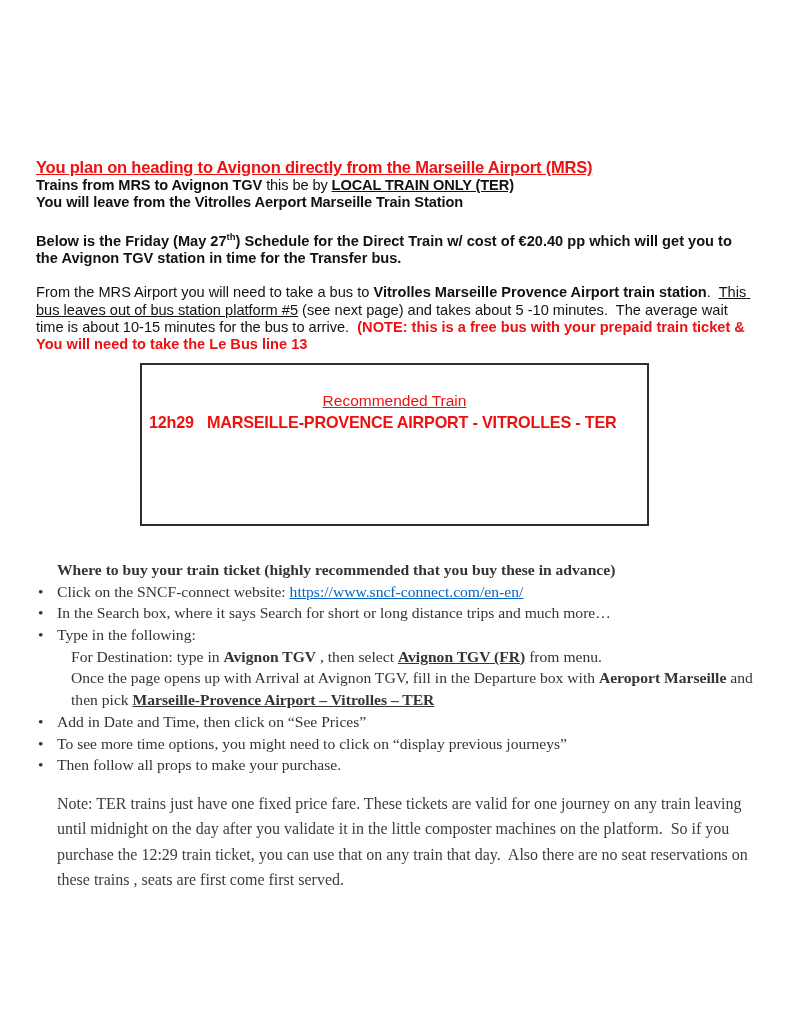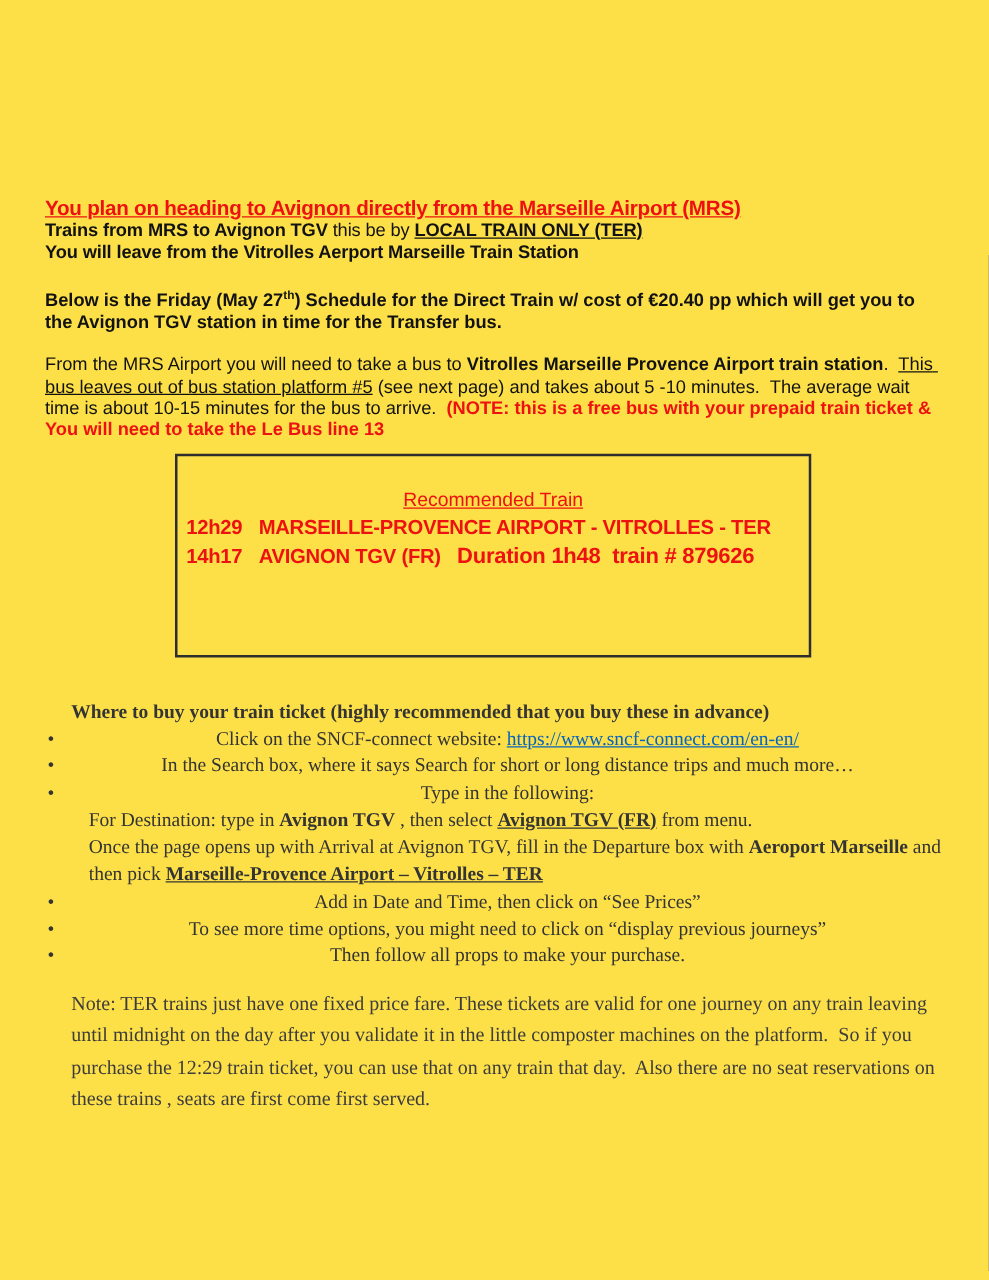--- a/index.html
+++ b/index.html
@@ -3,21 +3,21 @@
 <meta charset="utf-8">
 <style>
   :root{
     --red:#ee1111;
     --ink:#121212;
     --serif-ink:#343434;
     --link:#0563c1;
   }
   html,body{margin:0;padding:0;background:#888;}
   .page{
-    width:791px;height:1024px;background:#fde047;position:relative;
+    width:791px;height:1024px;background:#ffffff;position:relative;
     margin:0 auto;overflow:hidden;
   }
   .content{position:absolute;left:36px;top:157px;width:719px;}
 
   
   .sans{font-family:"Liberation Sans",sans-serif;color:var(--ink);}
   .h1{
     color:var(--red);font-weight:bold;font-size:16.5px;line-height:20px;
     text-decoration:underline;letter-spacing:-0.2px;
   }
@@ -42,21 +42,21 @@
   .box-row .x{font-size:17.6px;margin-left:13px;}
 
   
   .serif{
     font-family:"Liberation Serif",serif;color:var(--serif-ink);
     font-size:15.6px;line-height:21.7px;margin-top:33px;
   }
   .w-head{font-weight:bold;margin-left:21px;}
   .bullet{display:flex;}
   .bullet .dot{flex:0 0 19px;margin-left:2px;}
-  .bullet .txt{flex:1;white-space:pre-wrap;text-align:center;}
+  .bullet .txt{flex:1;white-space:pre-wrap;}
   .cont{margin-left:35px;white-space:pre-wrap;}
   .indent2{margin-left:37px;white-space:pre-wrap;}
   .bu{font-weight:bold;text-decoration:underline;}
   a.link{color:var(--link);text-decoration:underline;}
   .note{
     margin:15px 0 0 21px;font-size:16px;line-height:25.5px;
     color:#3d3d3d;white-space:pre-wrap;width:698px;
   }
 </style>
 </head>
@@ -70,21 +70,20 @@
       <div class="s-line"><span>Trains from MRS to Avignon TGV </span><span class="reg">this be by </span><span class="u">LOCAL TRAIN ONLY (TER)</span></div>
       <div class="s-line">You will leave from the Vitrolles Aerport Marseille Train Station</div>
 
       <p class="sched"><span>Below is the Friday (May 27</span><sup>th</sup><span>) Schedule for the Direct Train w/ cost of €20.40 pp which will get you to the Avignon TGV station in time for the Transfer bus.</span></p>
 
       <p class="bus"><span>From the MRS Airport you will need to take a bus to </span><b>Vitrolles Marseille Provence Airport train station</b><span>.  </span><span class="u">This bus leaves out of bus station platform #5</span><span> (see next page) and takes about 5 -10 minutes.  The average wait time is about 10-15 minutes for the bus to arrive.  </span><b class="red">(NOTE: this is a free bus with your prepaid train ticket &amp; You will need to take the Le Bus line 13</b></p>
 
       <div class="box">
         <div class="box-title">Recommended Train</div>
         <div class="box-row"><span class="t">12h29</span><span class="d">MARSEILLE-PROVENCE AIRPORT - VITROLLES - TER</span></div>
-        <div class="box-row"><span class="t">14h17</span><span class="d">AVIGNON TGV (FR)</span><span class="x">Duration 1h48  train # 879626</span></div>
       </div>
     </div>
 
     <div class="serif">
       <div class="w-head">Where to buy your train ticket (highly recommended that you buy these in advance)</div>
 
       <div class="bullet">
         <span class="dot">•</span>
         <span class="txt"><span>Click on the SNCF-connect website: </span><a class="link" href="#">https://www.sncf-connect.com/en-en/</a></span>
       </div>

